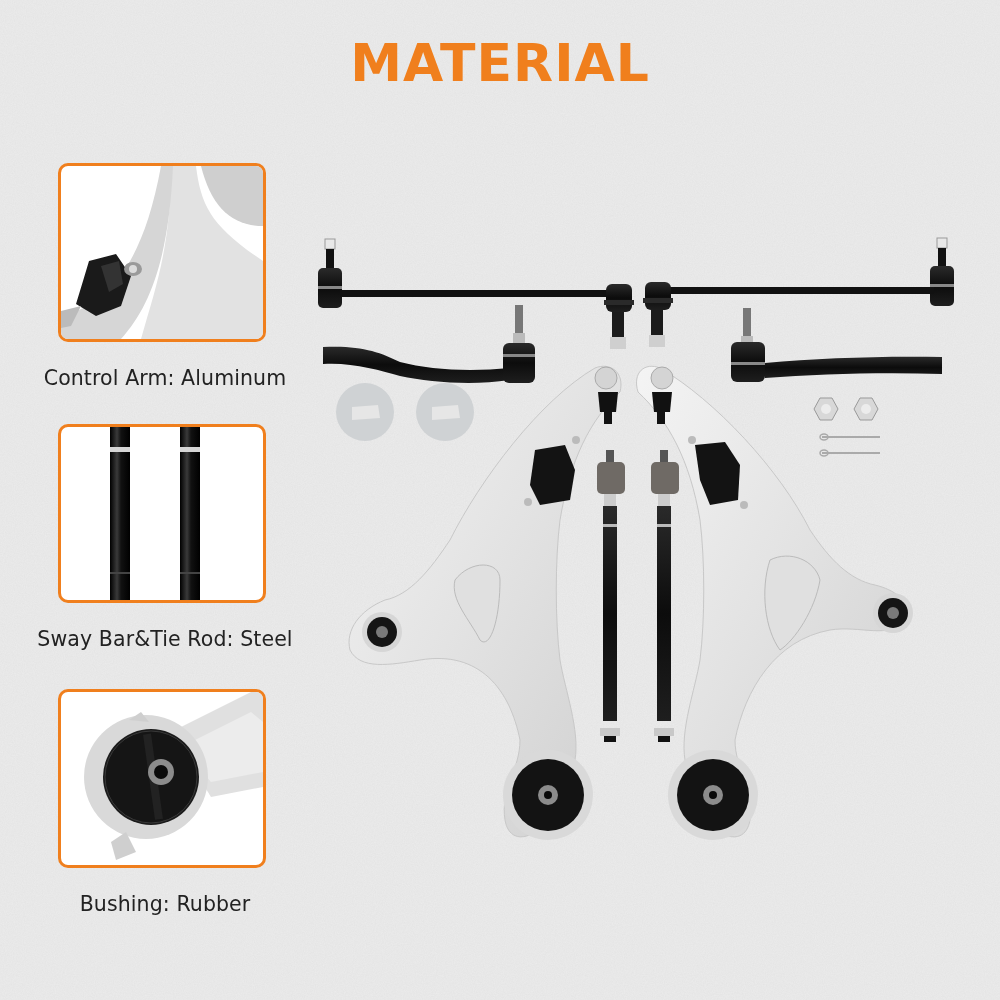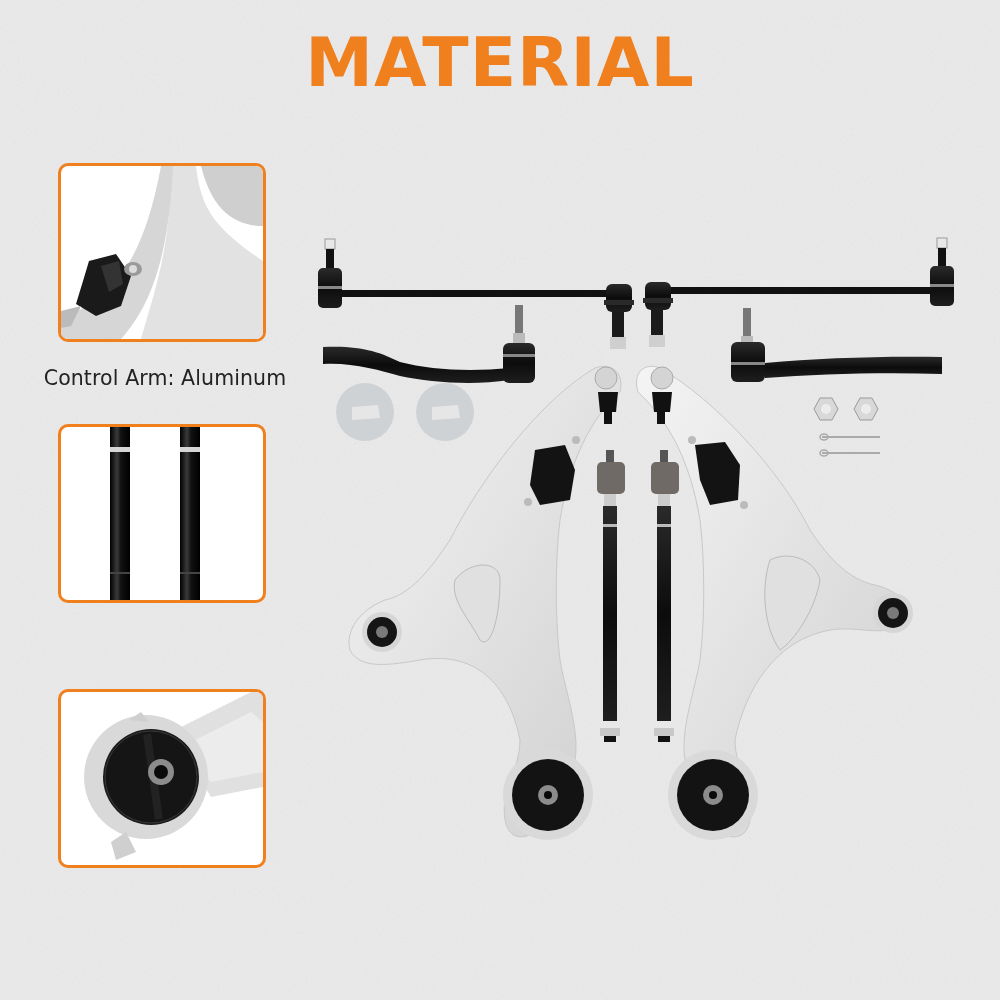--- a/index.html
+++ b/index.html
@@ -5,21 +5,21 @@
   html, body { margin: 0; padding: 0; }
   body {
     width: 1000px; height: 1000px; overflow: hidden; position: relative;
     background: #ebebeb;
     font-family: "DejaVu Sans", sans-serif;
   }
   .bg-texture { position: absolute; inset: 0; z-index: 0; }
   .title {
     position: absolute; top: 18px; left: 0; width: 1000px; text-align: center;
     font-family: "DejaVu Sans", sans-serif; font-weight: bold;
-    font-size: 68px; letter-spacing: 1px; color: #f07f1d; z-index: 2;
+    font-size: 52px; letter-spacing: 1px; color: #f07f1d; z-index: 2;
     line-height: 90px;
   }
   .callout { position: absolute; left: 22px; width: 286px; z-index: 2; }
   .callout .frame {
     position: relative; margin-left: 36px; width: 202px; height: 173px;
     border: 3px solid #f07f1d; border-radius: 10px; background: #ffffff;
     overflow: hidden;
   }
   .callout .frame svg { position: absolute; left: 0; top: 0; }
   .callout .caption {
@@ -75,37 +75,39 @@
         </linearGradient>
       </defs>
       <rect x="49" y="0" width="20" height="173" fill="url(#rod)"></rect>
       <rect x="119" y="0" width="20" height="173" fill="url(#rod)"></rect>
       <rect x="49" y="20" width="20" height="5" fill="#d6d6d6"></rect>
       <rect x="119" y="20" width="20" height="5" fill="#d6d6d6"></rect>
       <rect x="49" y="145" width="20" height="2" fill="#444"></rect>
       <rect x="119" y="145" width="20" height="2" fill="#444"></rect>
     </svg>
   </div>
+  <div class="caption">Sway Bar&amp;Tie Rod: Steel</div>
 </div>
 
 <div class="callout c3">
   <div class="frame">
     <svg width="202" height="173" viewBox="0 0 202 173">
       <path d="M110 40 L 190 0 L 202 0 L 202 95 L 150 105 Z" fill="#e0e0e0"></path>
       <path d="M120 55 L 190 20 L 202 30 L 202 80 L 150 90 Z" fill="#ececec"></path>
       <circle cx="85" cy="85" r="62" fill="#d9d9d9"></circle>
       <path d="M50 150 L 65 140 L 75 160 L 55 168 Z" fill="#cfcfcf"></path>
       <path d="M68 28 L 80 20 L 88 30 Z" fill="#cfcfcf"></path>
       <circle cx="90" cy="85" r="48" fill="#1b1b1b"></circle>
       <circle cx="90" cy="85" r="46" fill="#151515" stroke="#3a3a3a" stroke-width="1"></circle>
       <rect x="88" y="42" width="8" height="86" fill="#222" transform="rotate(-8 90 85)"></rect>
       <circle cx="100" cy="80" r="13" fill="#8c8c8c"></circle>
       <circle cx="100" cy="80" r="7" fill="#0a0a0a"></circle>
     </svg>
   </div>
+  <div class="caption">Bushing: Rubber</div>
 </div>
 
 <svg class="product" viewBox="300 230 700 680" width="700" height="680">
   <defs>
     <linearGradient id="alu" x1="0" x2="1" y1="0" y2="1">
       <stop offset="0" stop-color="#f4f4f4"></stop>
       <stop offset="0.5" stop-color="#e2e2e2"></stop>
       <stop offset="1" stop-color="#cfcfcf"></stop>
     </linearGradient>
     <linearGradient id="blk" x1="0" x2="0" y1="0" y2="1">

